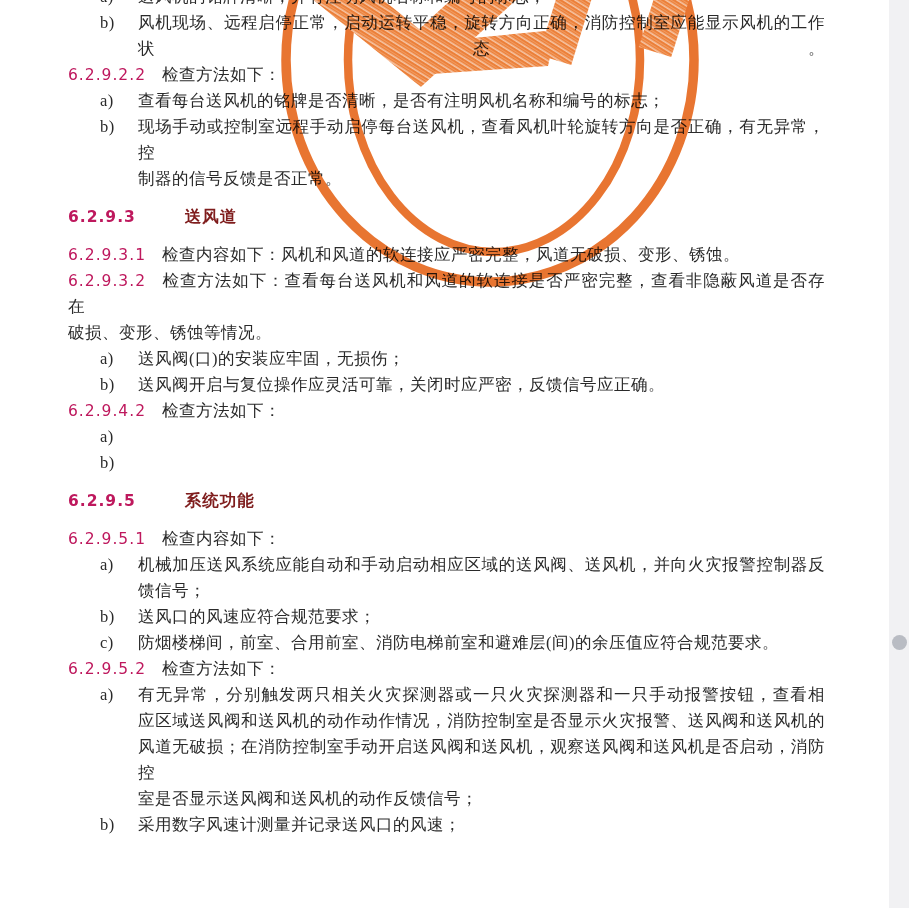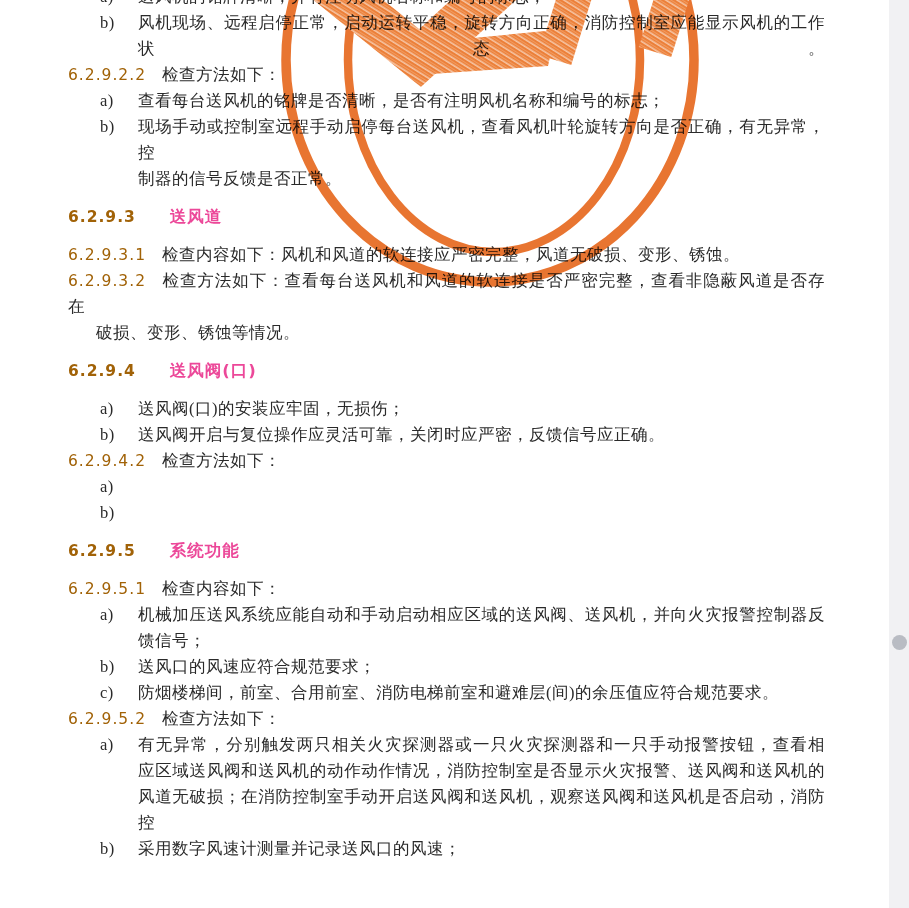--- a/index.html
+++ b/index.html
@@ -23,41 +23,42 @@
     line-height:26px;
     min-height:26px;
     font-size:16.5px;
     letter-spacing:0.5px;
     white-space:nowrap;
   }
   .clipped{margin-top:-16px;}
   .num{
     font-family:"DejaVu Sans","Liberation Sans",sans-serif;
     font-size:15.5px;
-    color:#a16207;
+    color:#be185d;
     letter-spacing:1px;
   }
   .clause .num{margin-right:16px;}
   .item{padding-left:70px;}
   .item .label{
     position:absolute;left:32px;top:0;
     font-family:"Liberation Serif","DejaVu Serif",serif;
     color:#2a2a2a;
   }
   .cont-item{padding-left:70px;}
-  .cont-left{padding-left:0;margin-left:28px;}
+  .cont-left{padding-left:0;}
   .head{margin-top:12px;margin-bottom:12px;}
   .head .num,.head2 .num{font-weight:bold;}
   .head .num{margin-right:34px;margin-top:12px;}
   .htitle{
     font-family:"DejaVu Sans","Liberation Sans",sans-serif;
     font-weight:bold;
     font-size:16.5px;
-    color:#ec4899;
+    color:#7f1d1d;
     letter-spacing:1px;
+    margin-left:15px;
   }
   .full{
     text-align:justify;
     text-align-last:justify;
     white-space:normal;
   }
   
   #watermark{
     position:absolute;left:0;top:0;
     z-index:2;
@@ -124,23 +125,20 @@
     </div>
 
     <div class="line clause full">
       <span class="num">6.2.9.3.2</span><span class="body">检查方法如下：查看每台送风机和风道的软连接是否严密完整，查看非隐蔽风道是否存在</span>
     </div>
 
     <div class="line cont-left">
       <span class="body">破损、变形、锈蚀等情况。</span>
     </div>
 
-    <div class="line head">
-      <span class="num">6.2.9.4</span><span class="htitle">送风阀(口)</span>
-    </div>
 
 
     <div class="line item">
       <span class="label">a)</span>
       <span class="body">送风阀(口)的安装应牢固，无损伤；</span>
     </div>
 
     <div class="line item">
       <span class="label">b)</span>
       <span class="body">送风阀开启与复位操作应灵活可靠，关闭时应严密，反馈信号应正确。</span>
@@ -195,20 +193,23 @@
     </div>
 
     <div class="line cont-item full">
       <span class="body">应区域送风阀和送风机的动作动作情况，消防控制室是否显示火灾报警、送风阀和送风机的</span>
     </div>
 
     <div class="line cont-item full">
       <span class="body">风道无破损；在消防控制室手动开启送风阀和送风机，观察送风阀和送风机是否启动，消防控</span>
     </div>
 
+    <div class="line cont-item">
+      <span class="body">室是否显示送风阀和送风机的动作反馈信号；</span>
+    </div>
 
     <div class="line item">
       <span class="label">b)</span>
       <span class="body">采用数字风速计测量并记录送风口的风速；</span>
     </div>
 
   </div>
 
   <svg id="watermark" width="909" height="908" viewBox="0 0 909 908" xmlns="http://www.w3.org/2000/svg">
     <defs>

